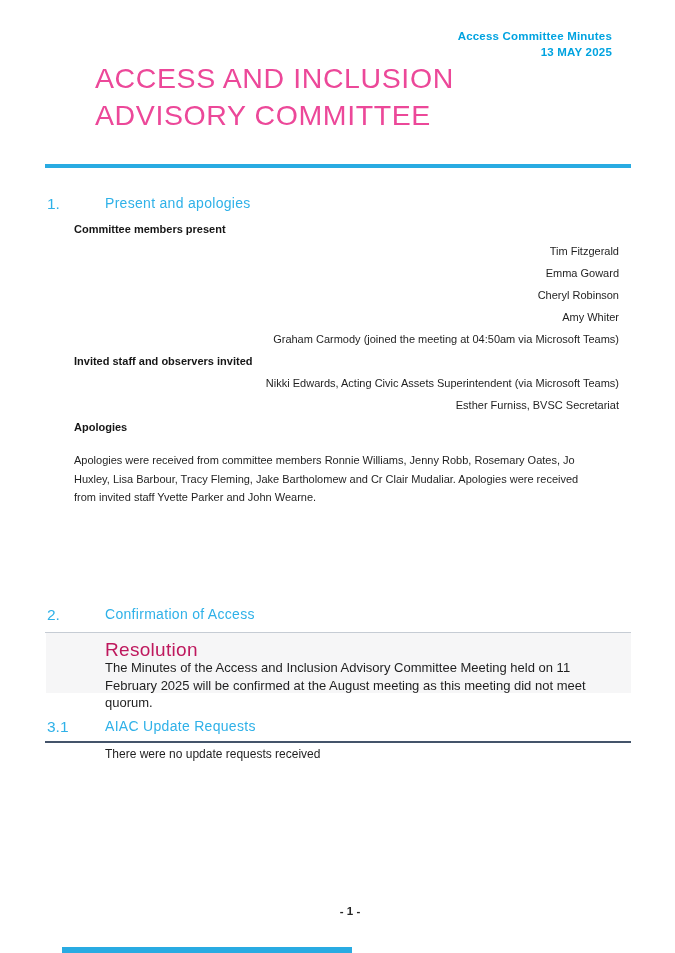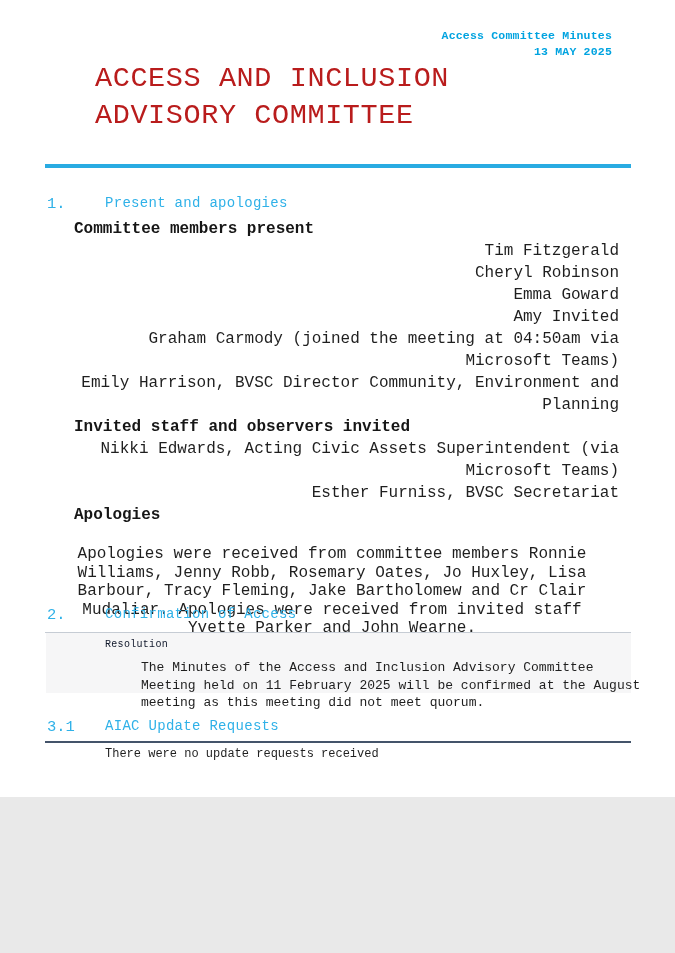--- a/index.html
+++ b/index.html
@@ -1,38 +1,38 @@
 <!DOCTYPE html>
 <html><head>
 <meta charset="utf-8">
 <style>
   * { margin:0; padding:0; box-sizing:border-box; }
   html,body { background:#e9e9e9; }
   .page {
     position:relative;
-    width:675px; height:797px;
+    width:675px; height:953px;
     margin:0 auto;
     background:#ffffff;
-    font-family:Liberation Mono, monospace;
+    font-family:Liberation Sans, sans-serif;
     color:#1f1f1f;
     overflow:hidden;
   }
   
   .header-right {
     position:absolute; top:28px; right:63px;
     text-align:right;
     color:#00a3e0;
     font-weight:bold;
     font-size:11.5px; line-height:16px;
     letter-spacing:0.2px;
   }
   .doc-title {
     position:absolute; left:95px; top:60px;
     width:500px;
-    color:#b91c1c;
+    color:#ec4899;
     font-size:28.5px; line-height:37px;
     letter-spacing:0.6px;
     font-weight:400;
   }
   .top-rule {
     position:absolute; left:45px; top:164px;
     width:586px; height:4px;
     background:#29abe2;
   }
   
@@ -43,46 +43,46 @@
   }
   .sec-title {
     position:absolute; left:105px; top:0;
     color:#2fb1e8; font-size:14px;
     letter-spacing:0.3px;
   }
   
   .s1-body {
     position:absolute; left:74px; top:218px;
     width:545px;
-    font-size:16px;
+    font-size:11px;
   }
   .s1-body .sub-head {
     font-weight:bold; line-height:22px; color:#161616;
   }
   .s1-body .name-line { line-height:22px;text-align:right; }
   .s1-body .para {
-    line-height:18.5px; width:516px; margin-top:19px;text-align:center;
+    line-height:18.5px; width:516px; margin-top:13px;
   }
   
   .rule-light {
     position:absolute; left:45px; top:632px;
     width:586px; height:1px; background:#c6ccd4;
   }
   .resolution-box {
     position:absolute; left:46px; top:633px;
     width:585px; height:60px;
     background:#f6f6f7;
   }
   .resolution-label {
     position:absolute; left:59px; top:6px;
-    color:#0f172a; font-size:10px; letter-spacing:0.3px;text-align:right;
+    color:#be185d; font-size:19px; letter-spacing:0.3px;text-align:right;
   }
   .resolution-text {
     position:absolute; left:59px; top:26px;
-    width:505px; font-size:13px; line-height:17.5px;margin-left:36px;
+    width:505px; font-size:13px; line-height:17.5px;
   }
   
   .rule-dark {
     position:absolute; left:45px; top:741px;
     width:586px; height:2px; background:#44546a;
   }
   .s3-body {
     position:absolute; left:105px; top:745px;
     width:500px; font-size:12px; line-height:18px;
   }
@@ -112,25 +112,24 @@
   <div class="top-rule"></div>
 
   <div class="sec-head" style="top:195px;">
     <span class="sec-num">1.</span>
     <span class="sec-title">Present and apologies</span>
   </div>
 
   <div class="s1-body">
     <p class="sub-head">Committee members present</p>
     <p class="name-line">Tim Fitzgerald</p>
+    <p class="name-line">Emma Goward</p>
     <p class="name-line">Cheryl Robinson</p>
-    <p class="name-line">Emma Goward</p>
-    <p class="name-line">Amy Invited</p>
+    <p class="name-line">Amy Whiter</p>
     <p class="name-line">Graham Carmody (joined the meeting at 04:50am via Microsoft Teams)</p>
-    <p class="name-line">Emily Harrison, BVSC Director Community, Environment and Planning</p>
     <p class="sub-head">Invited staff and observers invited</p>
     <p class="name-line">Nikki Edwards, Acting Civic Assets Superintendent (via Microsoft Teams)</p>
     <p class="name-line">Esther Furniss, BVSC Secretariat</p>
     <p class="sub-head">Apologies</p>
     <p class="para">Apologies were received from committee members Ronnie Williams, Jenny Robb, Rosemary Oates, Jo Huxley, Lisa Barbour, Tracy Fleming, Jake Bartholomew and Cr Clair Mudaliar. Apologies were received from invited staff Yvette Parker and John Wearne.</p>
   </div>
 
   <div class="sec-head" style="top:606px;">
     <span class="sec-num">2.</span>
     <span class="sec-title">Confirmation of Access</span>

